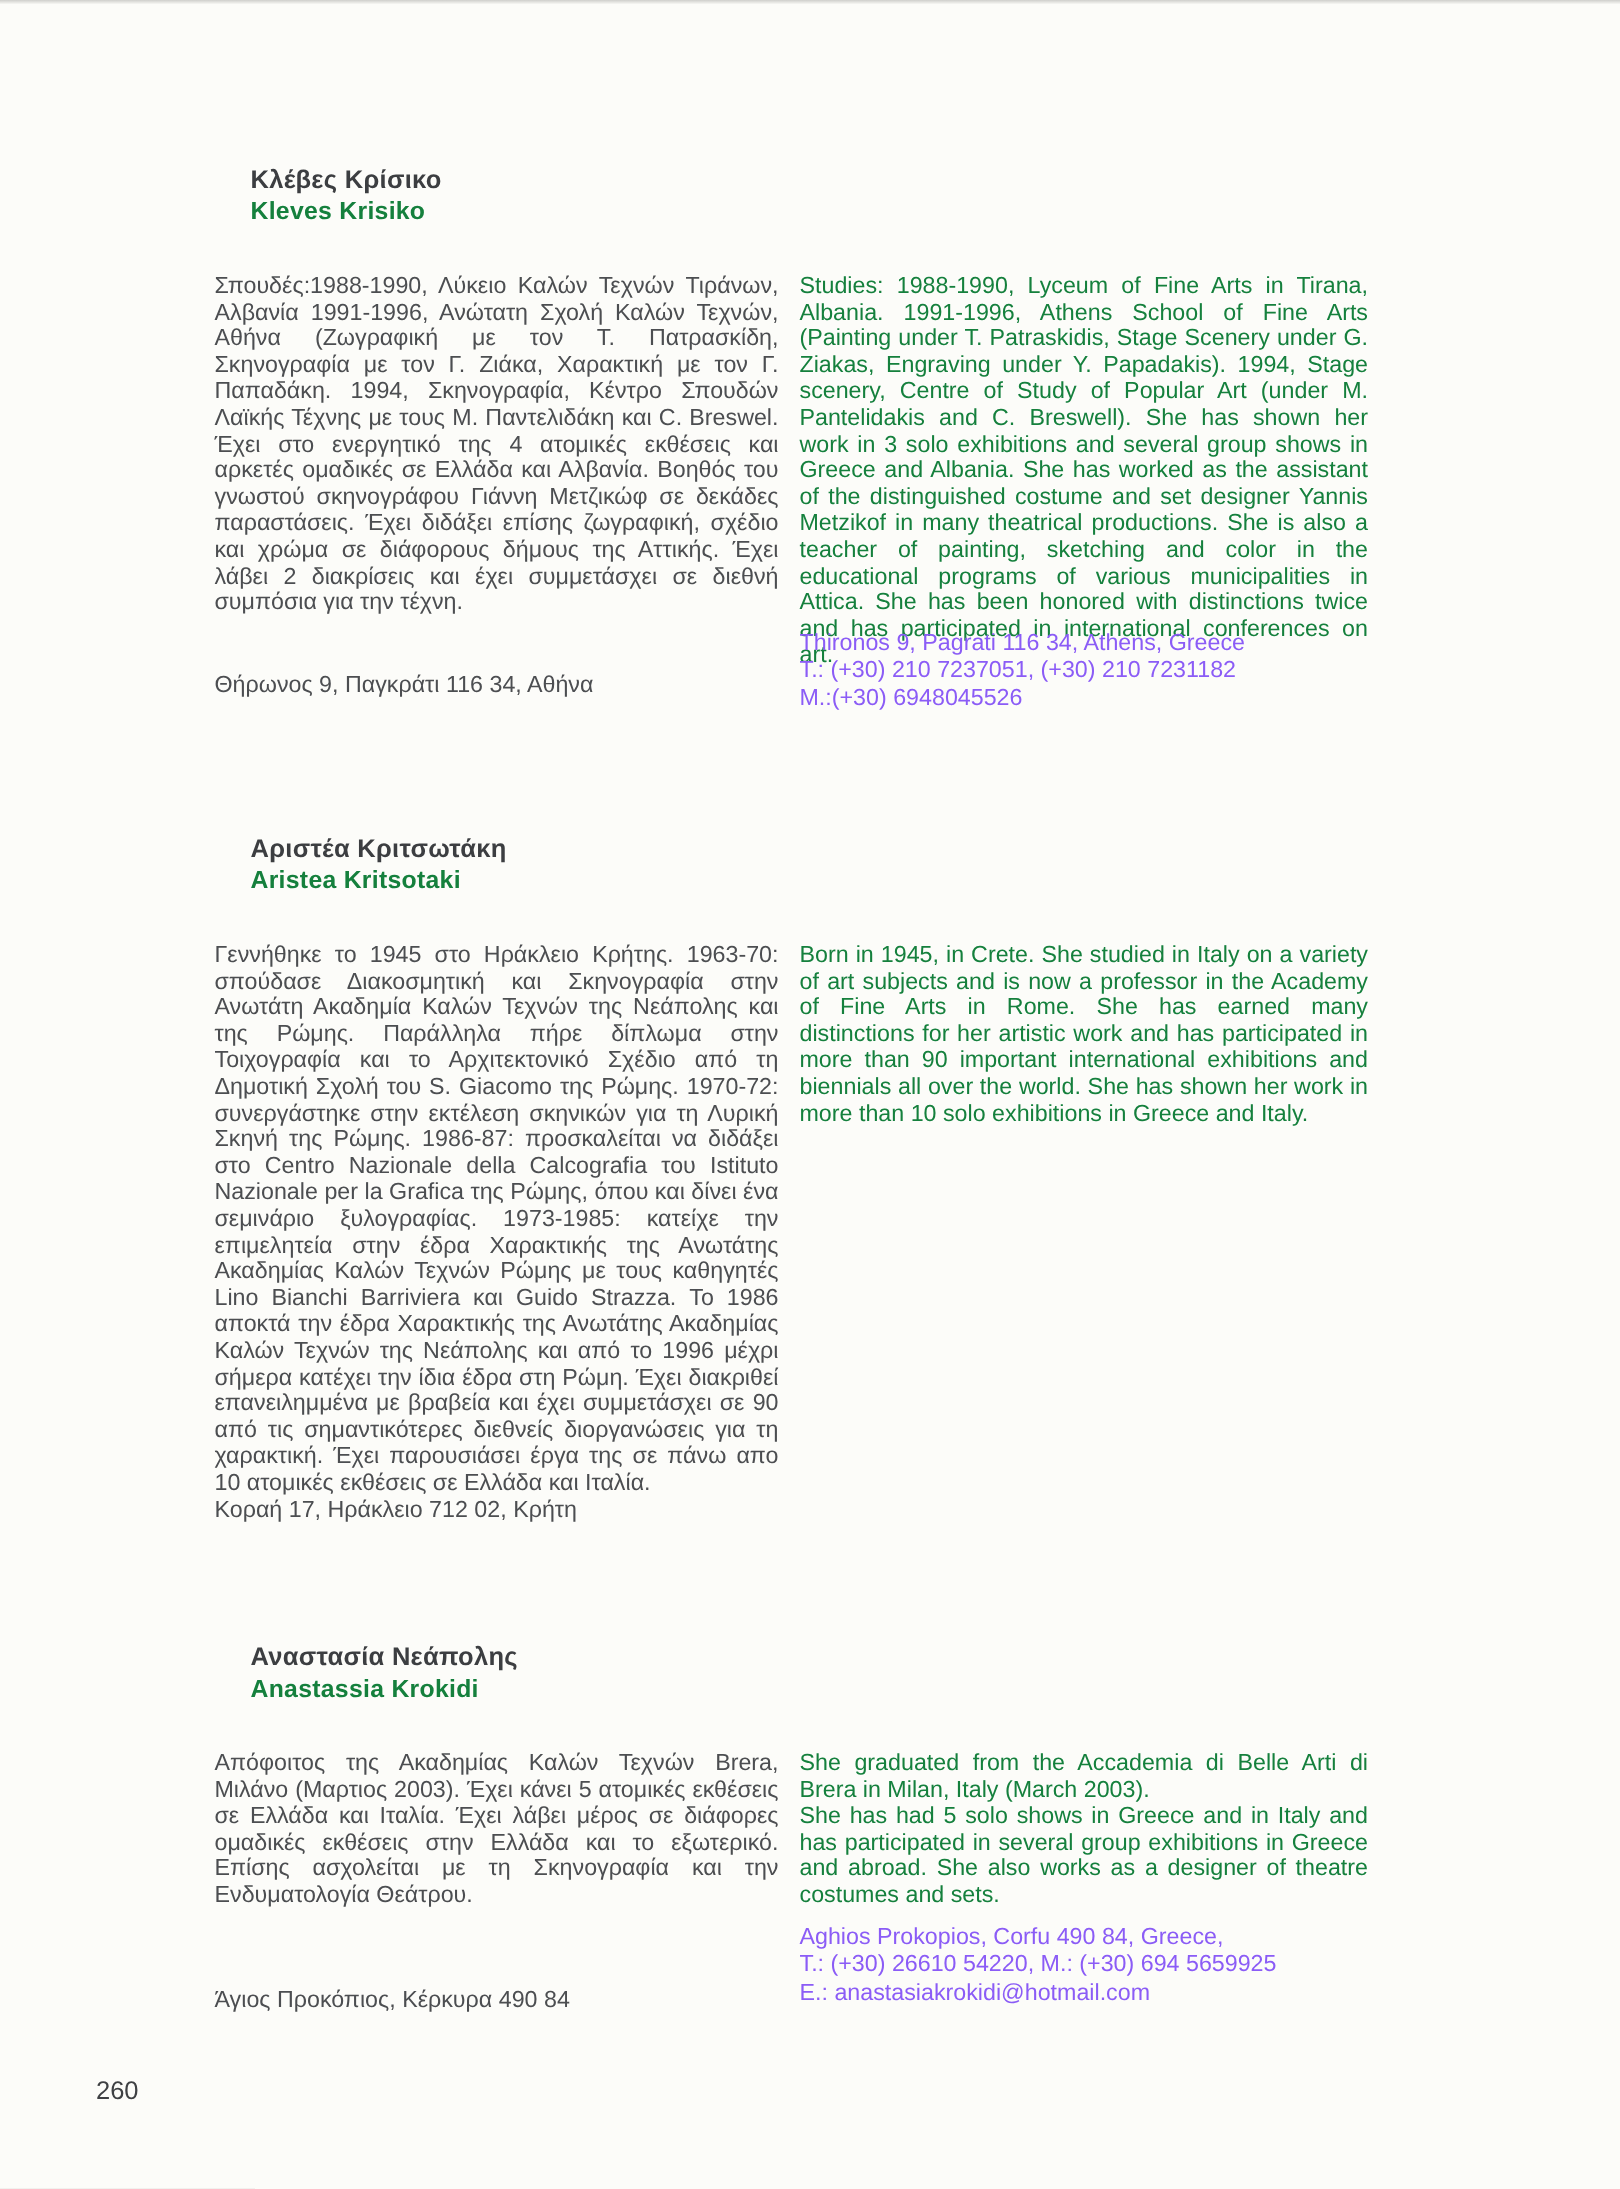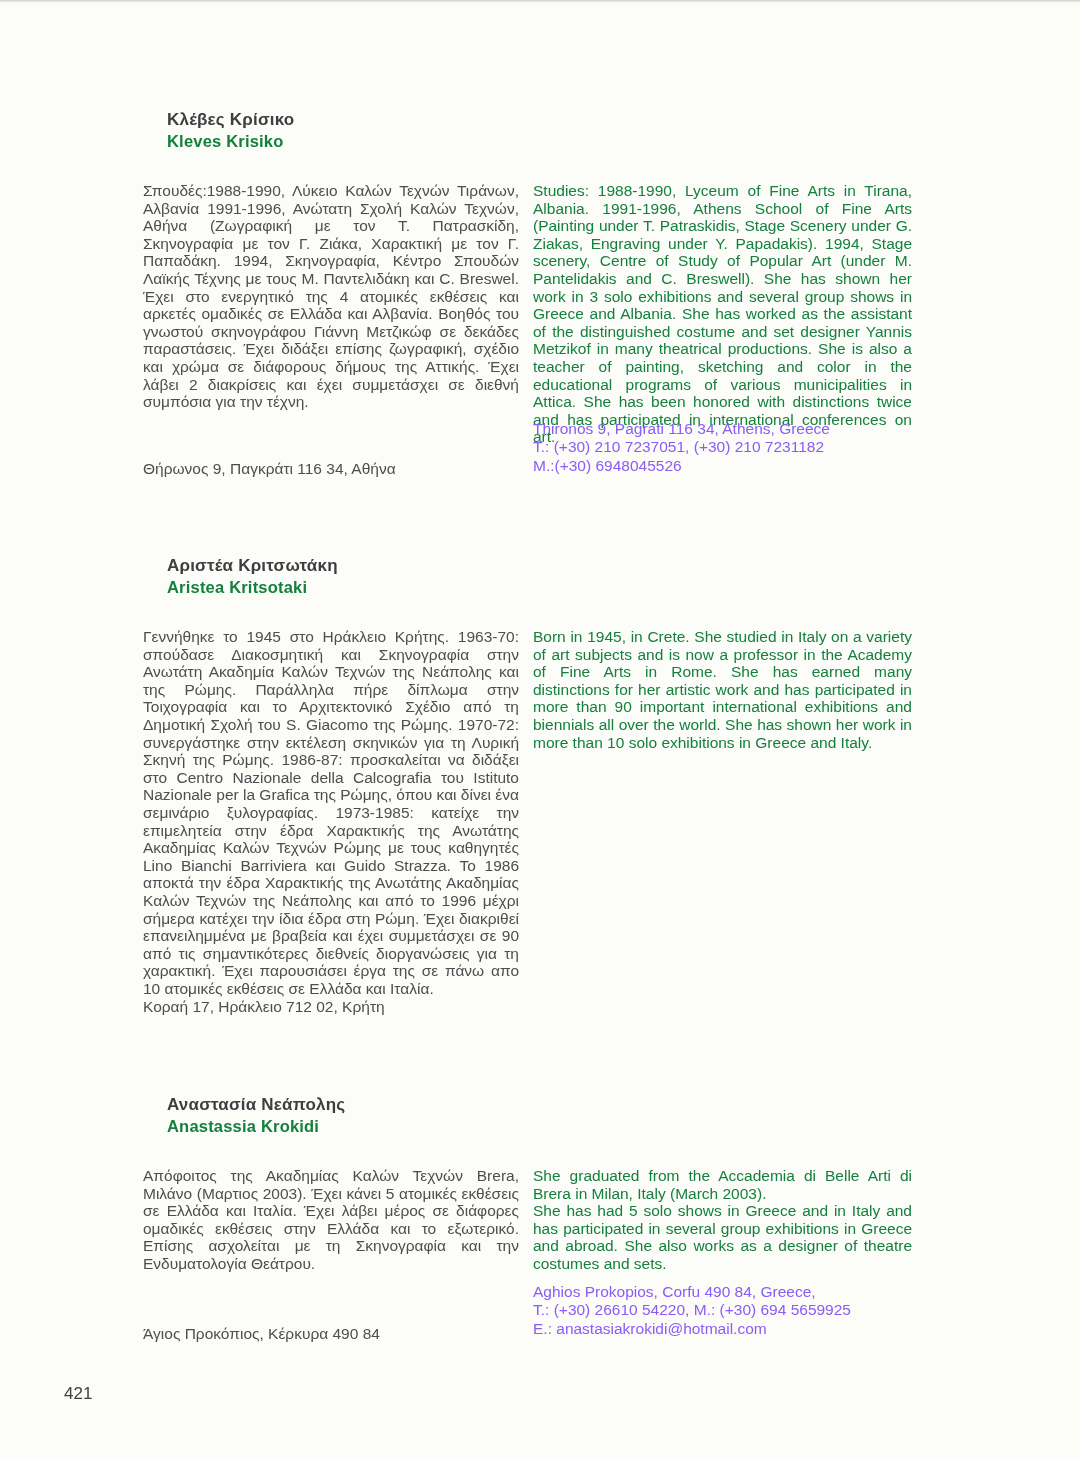--- a/index.html
+++ b/index.html
@@ -92,21 +92,21 @@
 </head>
 <body>
 
 <div class="page">
 
   <section class="entry" style="top:110px; height:470px;">
     <h2 class="name-gr">Κλέβες Κρίσικο</h2>
     <h3 class="name-en">Kleves Krisiko</h3>
     <div class="col col-gr">Σπουδές:1988-1990, Λύκειο Καλών Τεχνών Τιράνων, Αλβανία 1991-1996, Ανώτατη Σχολή Καλών Τεχνών, Αθήνα (Ζωγραφική με τον Τ. Πατρασκίδη, Σκηνογραφία με τον Γ. Ζιάκα, Χαρακτική με τον Γ. Παπαδάκη. 1994, Σκηνογραφία, Κέντρο Σπουδών Λαϊκής Τέχνης με τους Μ. Παντελιδάκη και C. Breswel. Έχει στο ενεργητικό της 4 ατομικές εκθέσεις και αρκετές ομαδικές σε Ελλάδα και Αλβανία. Βοηθός του γνωστού σκηνογράφου Γιάννη Μετζικώφ σε δεκάδες παραστάσεις. Έχει διδάξει επίσης ζωγραφική, σχέδιο και χρώμα σε διάφορους δήμους της Αττικής. Έχει λάβει 2 διακρίσεις και έχει συμμετάσχει σε διεθνή συμπόσια για την τέχνη.</div>
     <div class="col col-en">Studies: 1988-1990, Lyceum of Fine Arts in Tirana, Albania. 1991-1996, Athens School of Fine Arts (Painting under T. Patraskidis, Stage Scenery under G. Ziakas, Engraving under Y. Papadakis). 1994, Stage scenery, Centre of Study of Popular Art (under M. Pantelidakis and C. Breswell). She has shown her work in 3 solo exhibitions and several group shows in Greece and Albania. She has worked as the assistant of the distinguished costume and set designer Yannis Metzikof in many theatrical productions. She is also a teacher of painting, sketching and color in the educational programs of various municipalities in Attica. She has been honored with distinctions twice and has participated in international conferences on art.</div>
-    <div class="addr addr-gr" style="top:350px;">Θήρωνος 9, Παγκράτι 116 34, Αθήνα</div>
+    <div class="addr addr-gr" style="top:338px;">Θήρωνος 9, Παγκράτι 116 34, Αθήνα</div>
     <div class="addr addr-en" style="top:310px;">
       <div>Thironos 9, Pagrati 116 34, Athens, Greece</div>
       <div>T.: (+30) 210 7237051, (+30) 210 7231182</div>
       <div>M.:(+30) 6948045526</div>
     </div>
   </section>
 
   <section class="entry" style="top:556px; height:500px;">
     <h2 class="name-gr">Αριστέα Κριτσωτάκη</h2>
     <h3 class="name-en">Aristea Kritsotaki</h3>
@@ -122,15 +122,15 @@
     <div class="col col-en">She graduated from the Accademia di Belle Arti di Brera in Milan, Italy (March 2003).
 She has had 5 solo shows in Greece and in Italy and has participated in several group exhibitions in Greece and abroad. She also works as a designer of theatre costumes and sets.</div>
     <div class="addr addr-gr" style="top:230px;">Άγιος Προκόπιος, Κέρκυρα 490 84</div>
     <div class="addr addr-en" style="top:188px;">
       <div>Aghios Prokopios, Corfu 490 84, Greece,</div>
       <div>T.: (+30) 26610 54220, M.: (+30) 694 5659925</div>
       <div>E.: anastasiakrokidi@hotmail.com</div>
     </div>
   </section>
 
-  <div class="page-number">421</div>
+  <div class="page-number">260</div>
 
 </div>
 
 </body></html>

